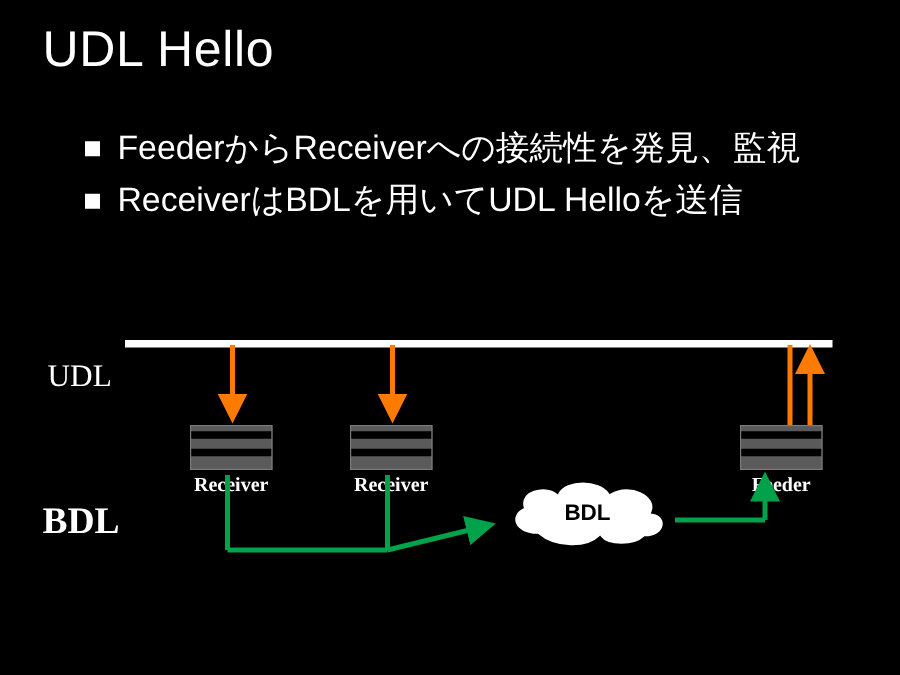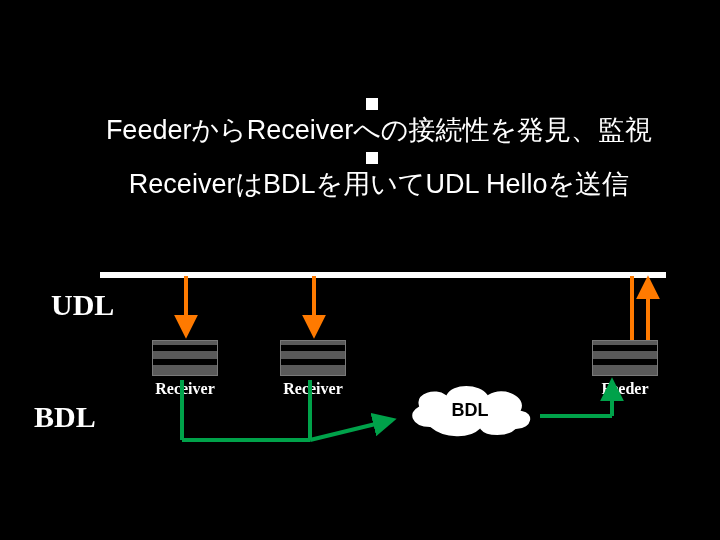--- a/index.html
+++ b/index.html
@@ -30,42 +30,41 @@
     position: absolute;
     left: 68px;
     top: 98px;
     right: 30px;
   }
   .bullet-row {
     display: flex;
     align-items: center;
     font-size: 27px;
     line-height: 1.55;
-    flex-direction: column;
   }
   .bullet-marker {
     width: 12px;
     height: 12px;
     background: #fff;
     margin-right: 14px;
     flex: 0 0 auto;
   }
   .diagram {
     position: absolute;
     left: 0;
     top: 230px;
     width: 720px;
     height: 280px;
   }
   .label-udl {
     position: absolute;
-    left: 51px;
+    left: 38px;
     top: 58px;
-    font-size: 30px;
-    font-weight: bold;
+    font-size: 25px;
+    font-weight: normal;
     font-family: "Times New Roman", serif;
   }
   .label-bdl {
     position: absolute;
     left: 34px;
     top: 170px;
     font-size: 30px;
     font-weight: bold;
     font-family: "Times New Roman", serif;
   }
@@ -139,20 +138,21 @@
     width: 720px;
     height: 280px;
     pointer-events: none;
   }
 </style>
 </head>
 <body>
 
 <div class="slide">
 
+  <div class="title">UDL Hello</div>
 
   <div class="bullets">
     <div class="bullet-row">
       <span class="bullet-marker"></span>
       <span>FeederからReceiverへの接続性を発見、監視</span>
     </div>
     <div class="bullet-row">
       <span class="bullet-marker"></span>
       <span>ReceiverはBDLを用いてUDL Helloを送信</span>
     </div>

